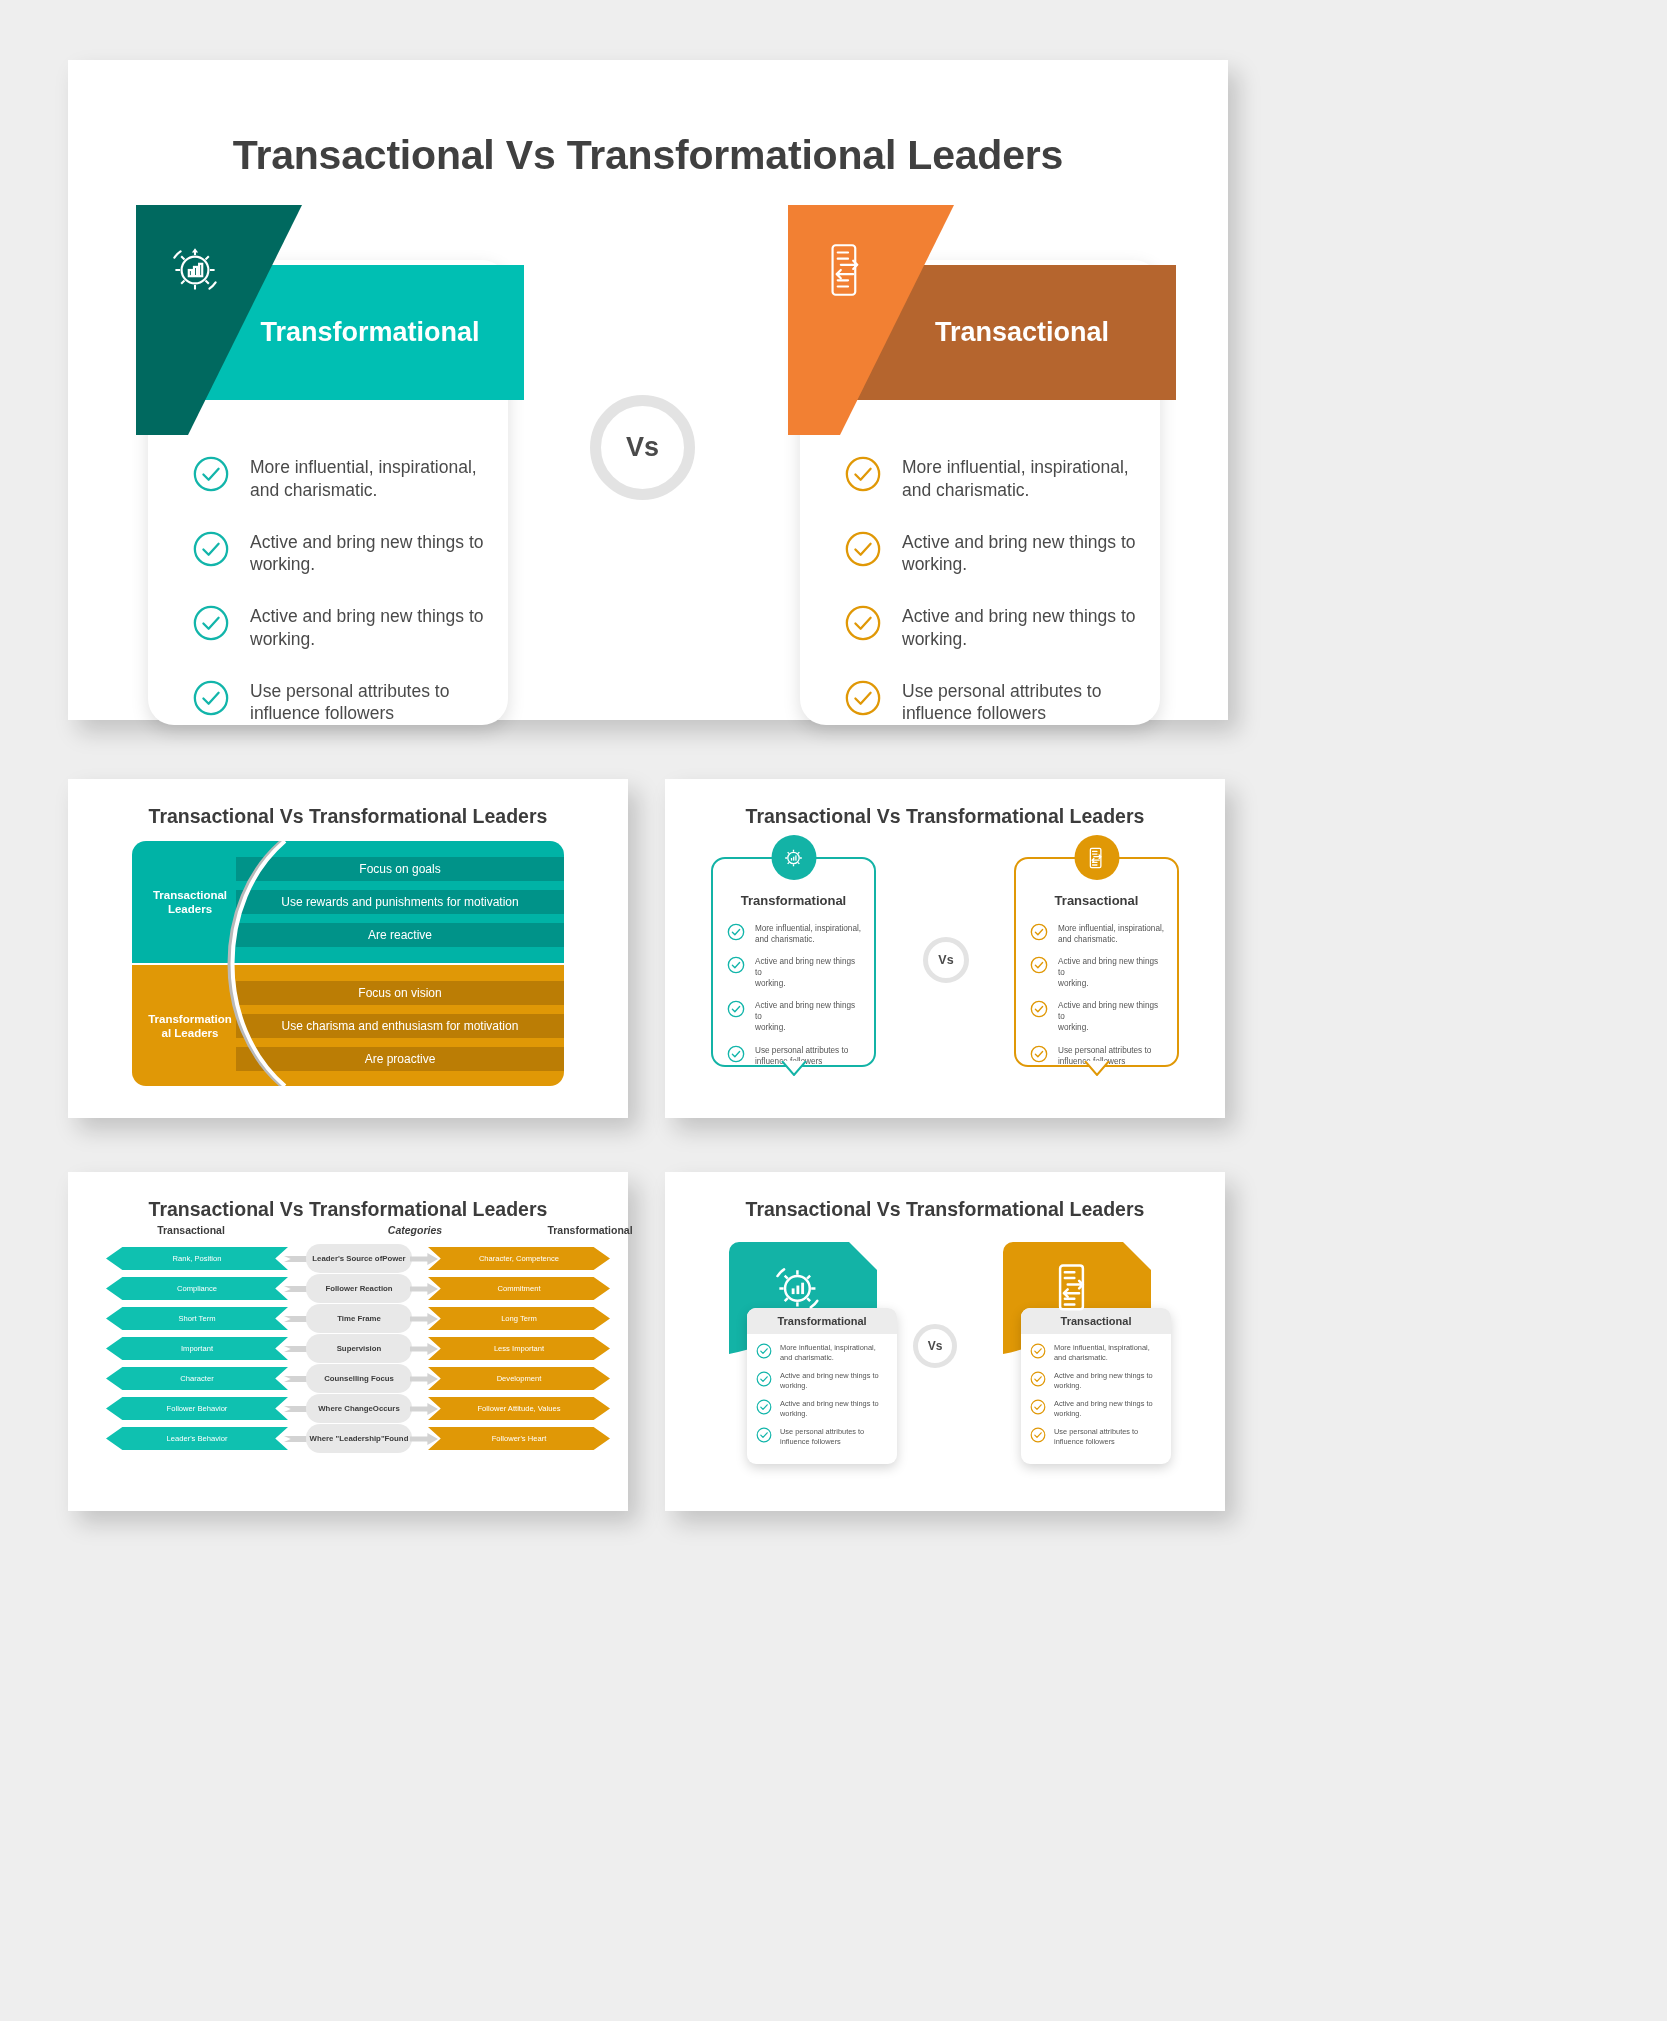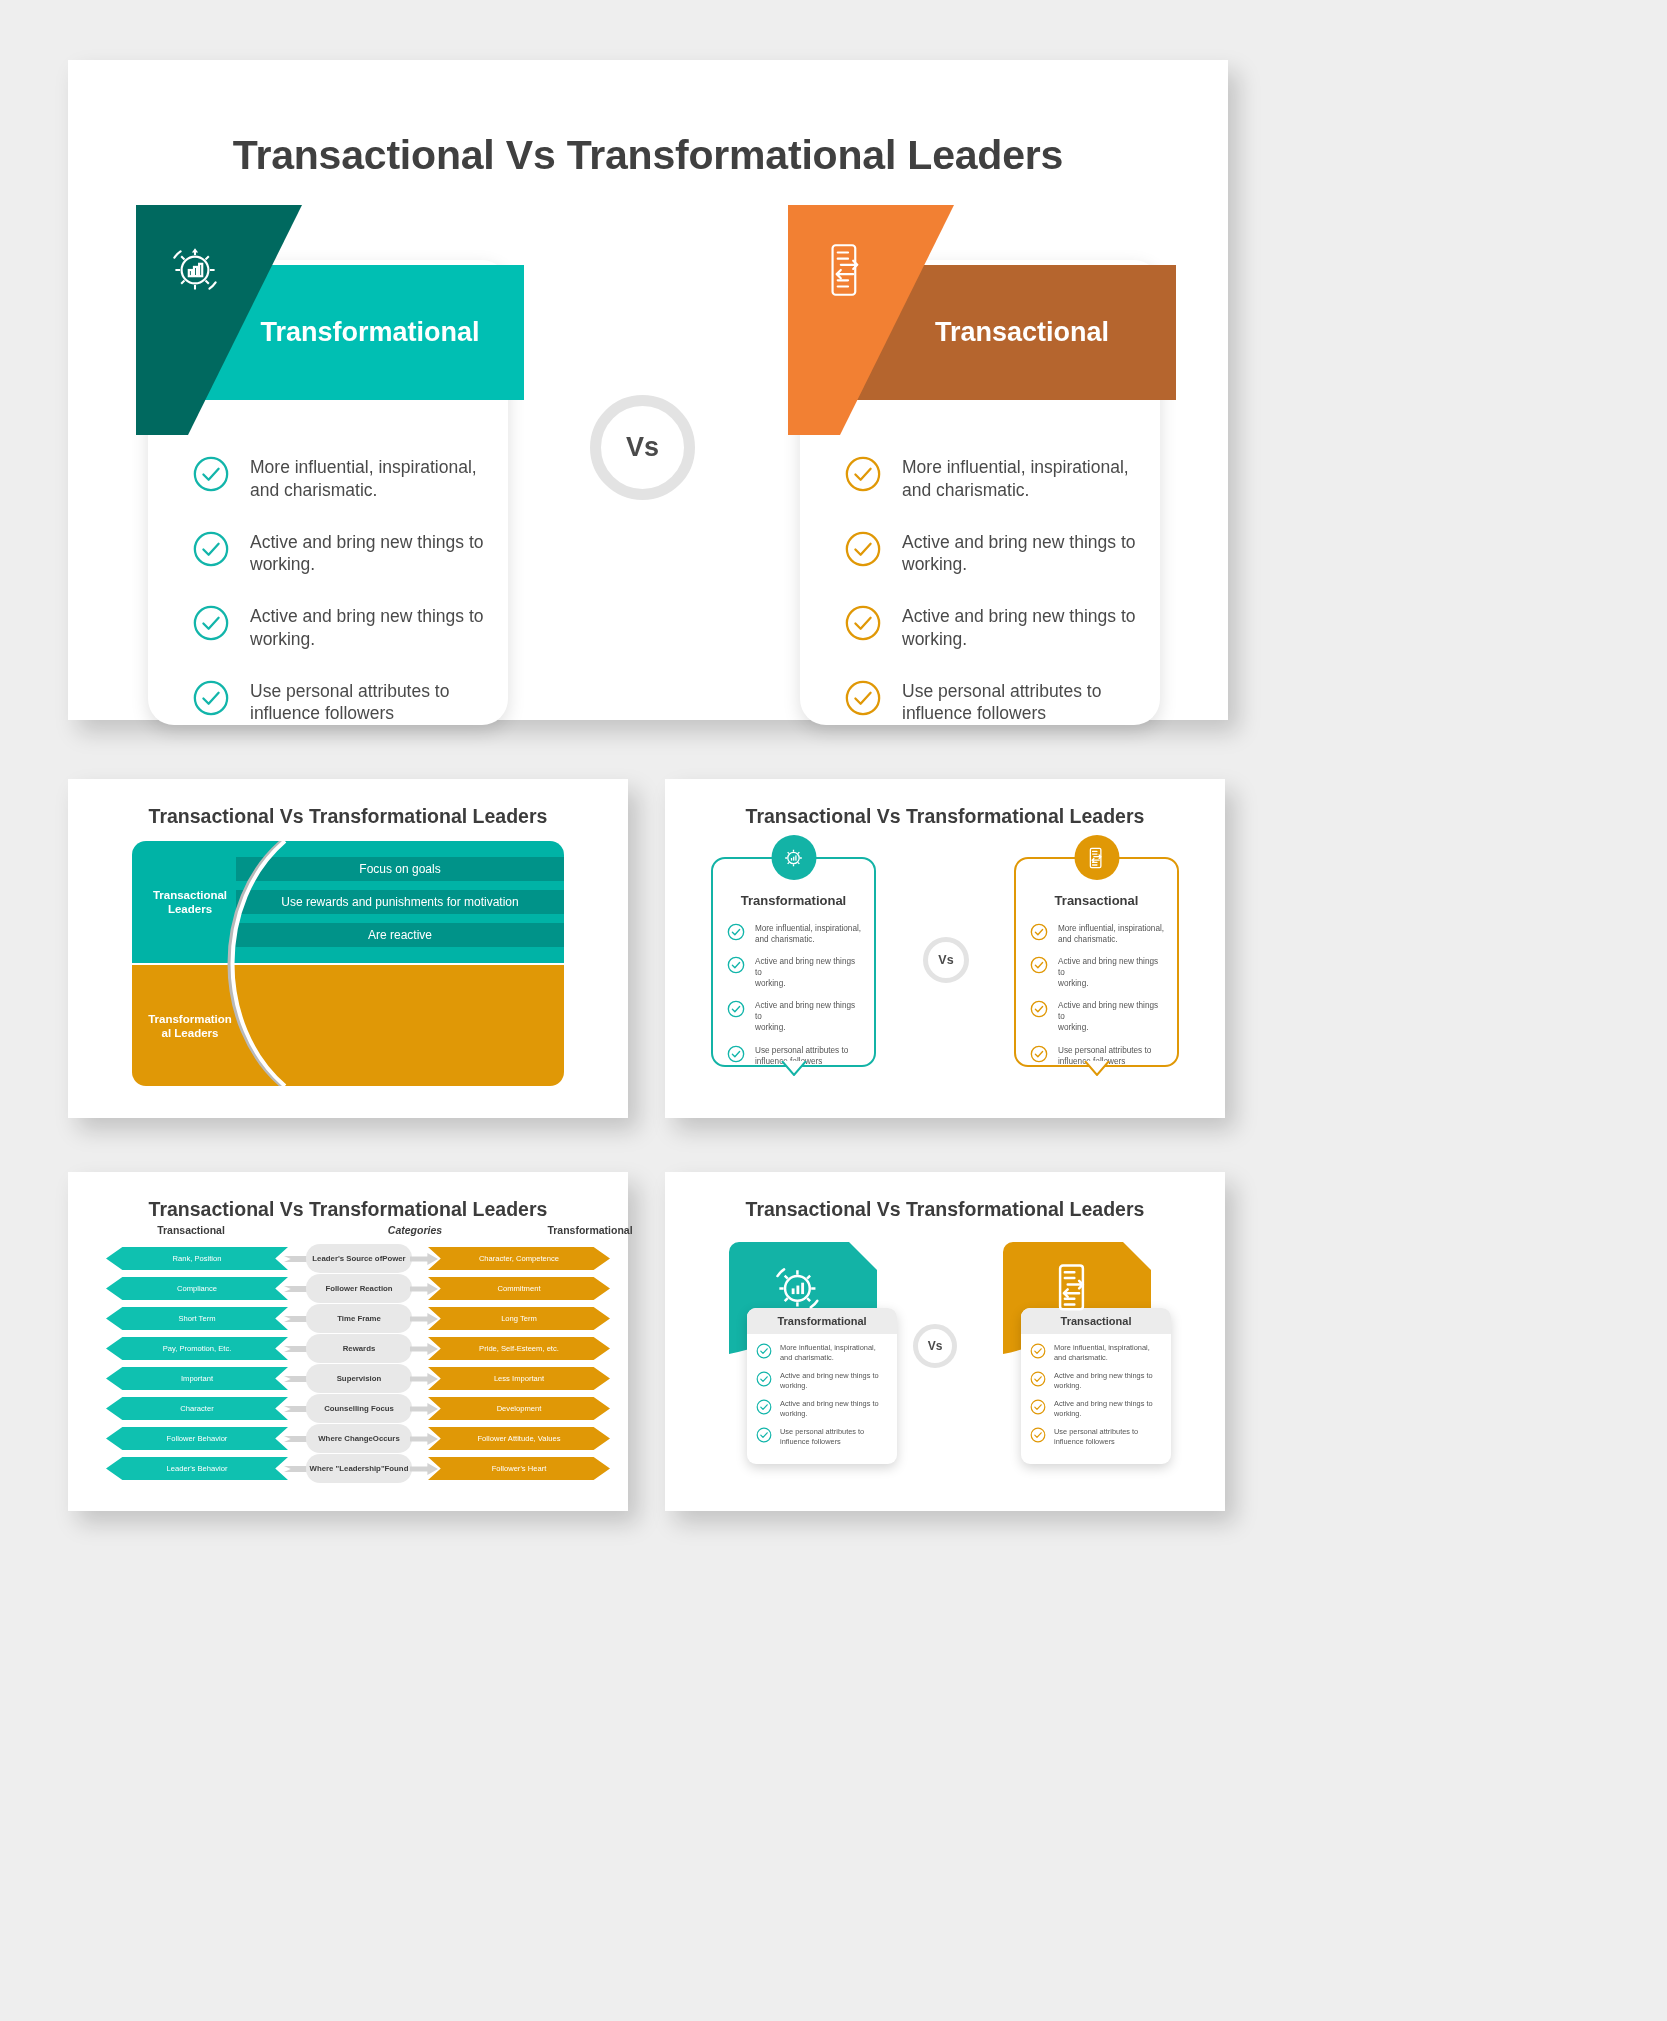--- a/index.html
+++ b/index.html
@@ -384,20 +384,25 @@
           <div class="cv-row cv-r1">Focus on goals</div>
           <div class="cv-row cv-r2">Use rewards and punishments for motivation</div>
           <div class="cv-row cv-r3">Are reactive</div>
         </div>
       </div>
       <div class="cv-half cv-bottom">
         <div class="cv-label">
           <span>Transformation</span><br>
           <span>al Leaders</span>
         </div>
+        <div class="cv-rows">
+          <div class="cv-row cv-r1">Focus on vision</div>
+          <div class="cv-row cv-r2">Use charisma and enthusiasm for motivation</div>
+          <div class="cv-row cv-r3">Are proactive</div>
+        </div>
       </div>
     </div>
 
     <svg id="s2-curve" viewBox="0 0 432 245">
       <path d="M150 0 C 80 60, 80 185, 150 245" stroke="#b9b9b9" stroke-width="4" fill="none"></path>
       <path d="M153 0 C 83 60, 83 185, 153 245" stroke="#ffffff" stroke-width="4" fill="none"></path>
     </svg>
   </div>
 
   <div class="slide" id="s3">
@@ -527,27 +532,20 @@
         <div class="at-mid">Follower Reaction</div>
         <div class="at-conn-r"></div>
         <div class="at-right">Commitment</div>
       </div>
       <div class="at-row">
         <div class="at-left">Short Term</div>
         <div class="at-conn-l"></div>
         <div class="at-mid">Time Frame</div>
         <div class="at-conn-r"></div>
         <div class="at-right">Long Term</div>
-      </div>
-      <div class="at-row">
-        <div class="at-left">Pay, Promotion, Etc.</div>
-        <div class="at-conn-l"></div>
-        <div class="at-mid">Rewards</div>
-        <div class="at-conn-r"></div>
-        <div class="at-right">Pride, Self-Esteem, etc.</div>
       </div>
       <div class="at-row">
         <div class="at-left">Important</div>
         <div class="at-conn-l"></div>
         <div class="at-mid">Supervision</div>
         <div class="at-conn-r"></div>
         <div class="at-right">Less Important</div>
       </div>
       <div class="at-row">
         <div class="at-left">Character</div>

